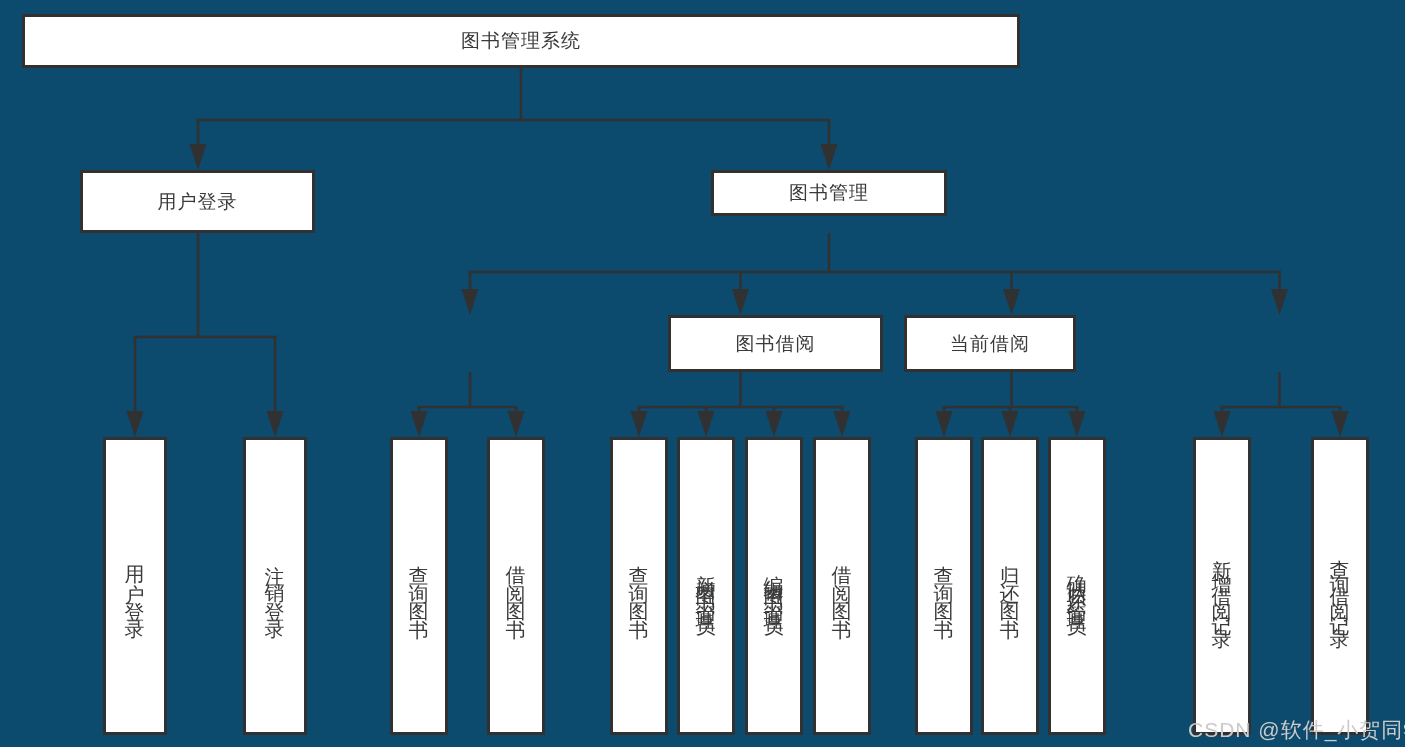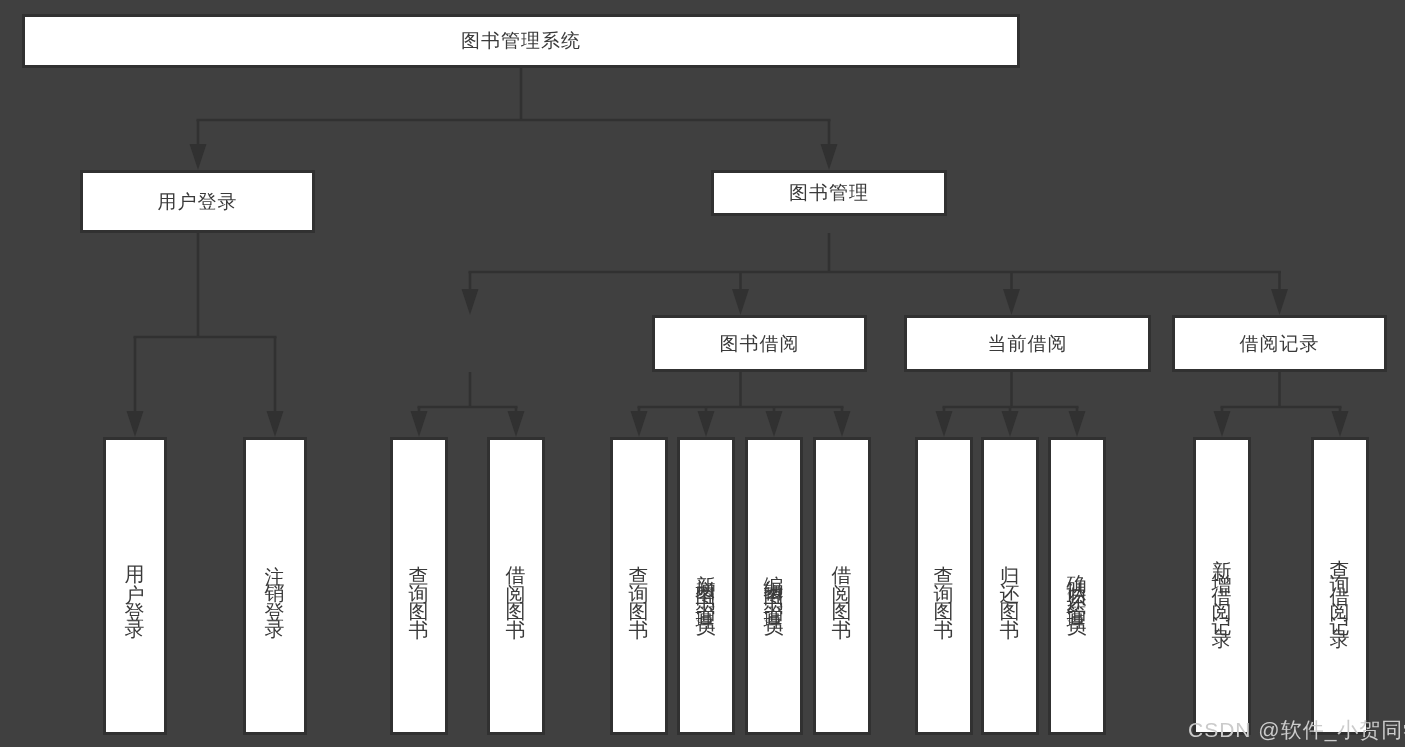--- a/index.html
+++ b/index.html
@@ -1,19 +1,19 @@
 <!DOCTYPE html>
 <html><head>
 <meta charset="utf-8">
 <style>
   html,body{margin:0;padding:0;background:#ffffff;}
   #canvas{
     position:relative;
     width:1405px;height:747px;
-    background:#404040;
+    background:#0c4a6e;
     font-family:"Liberation Sans","DejaVu Sans",sans-serif;
     overflow:hidden;
   }
   #connector-layer{position:absolute;left:0;top:0;width:1405px;height:747px;pointer-events:none;}
   .box{
     position:absolute;
     box-sizing:border-box;
     border:3px solid #313131;
     background:#ffffff;
     display:flex;align-items:center;justify-content:center;
@@ -29,22 +29,22 @@
     letter-spacing:18px;
   }
   .vbox.medium span{letter-spacing:14px;}
   .vbox.dense span{letter-spacing:6px;}
   .vbox{font-size:20px;}
   
   .root {left:22px;  top:14px;  width:998px; height:54px;}
   .l1a  {left:80px;  top:170px; width:235px; height:63px;}
   .l1b  {left:711px; top:170px; width:236px; height:46px;}
   .l2a  {left:362px; top:315px; width:216px; height:57px;}
-  .l2b  {left:652px; top:315px; width:215px; height:57px;}
-  .l2c  {left:904px; top:315px; width:247px; height:57px;}
+  .l2b  {left:668px; top:315px; width:215px; height:57px;}
+  .l2c  {left:904px; top:315px; width:172px; height:57px;}
   .l2d  {left:1172px;top:315px; width:215px; height:57px;}
   .leaf {top:437px;height:298px;}
   .u1{left:103px;width:64px;} .u2{left:243px;width:64px;}
   .n1{left:390px;width:58px;} .n2{left:487px;width:58px;}
   .b1{left:610px;width:58px;} .b2{left:677px;width:58px;}
   .b3{left:745px;width:58px;} .b4{left:813px;width:58px;}
   .c1{left:915px;width:58px;} .c2{left:981px;width:58px;}
   .c3{left:1048px;width:58px;}
   .r1{left:1193px;width:58px;} .r2{left:1311px;width:58px;}
   .watermark{
@@ -135,23 +135,20 @@
   <div class="box l1b">
     <span>图书管理</span>
   </div>
 
   <div class="box l2b">
     <span>图书借阅</span>
   </div>
   <div class="box l2c">
     <span>当前借阅</span>
   </div>
-  <div class="box l2d">
-    <span>借阅记录</span>
-  </div>
 
   <div class="box vbox leaf u1">
     <span>用户登录</span>
   </div>
   <div class="box vbox leaf u2">
     <span>注销登录</span>
   </div>
 
   <div class="box vbox leaf n1">
     <span>查询图书</span>

